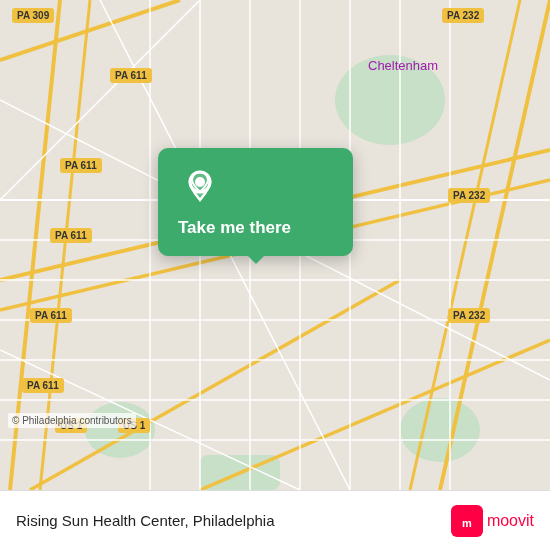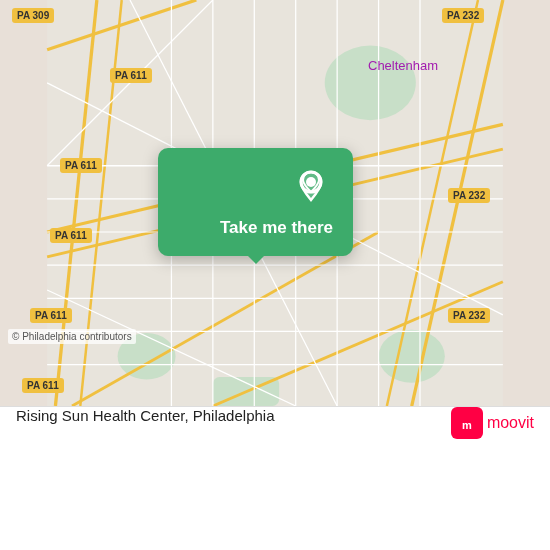--- a/index.html
+++ b/index.html
@@ -1,40 +1,40 @@
 <!DOCTYPE html>
 <html><head>
   <meta charset="utf-8">
   <style>
     * { margin: 0; padding: 0; box-sizing: border-box; }
     body { width: 550px; height: 550px; overflow: hidden; font-family: Arial, sans-serif; position: relative; }
 
     #map-container {
       width: 550px;
-      height: 406px;
+      height: 490px;
       position: relative;
       overflow: hidden;
       background-color: #e8e0d8;
     }
 
     
     .map-bg {
       width: 100%;
       height: 100%;
       position: absolute;
       top: 0; left: 0;
     }
 
     
     #bottom-bar {
       width: 550px;
       height: 60px;
       background: white;
       display: flex;
-      align-items: flex-start;
+      align-items: center;
       padding: 0 16px;
       border-top: 1px solid #ddd;
       justify-content: space-between;
     }
 
     #location-name {
       font-size: 15px;
       font-weight: 500;
       color: #222;
     }
@@ -64,21 +64,21 @@
     
     #popup-card {
       position: absolute;
       top: 148px;
       left: 158px;
       width: 195px;
       background: #3dab6b;
       border-radius: 10px;
       display: flex;
       flex-direction: column;
-      align-items: flex-end;
+      align-items: flex-start;
       padding: 16px 20px 18px;
       box-shadow: 0 4px 16px rgba(0,0,0,0.25);
     }
 
     #popup-card::after {
       content: '';
       position: absolute;
       bottom: -18px;
       left: 50%;
       transform: translateX(-50%);

